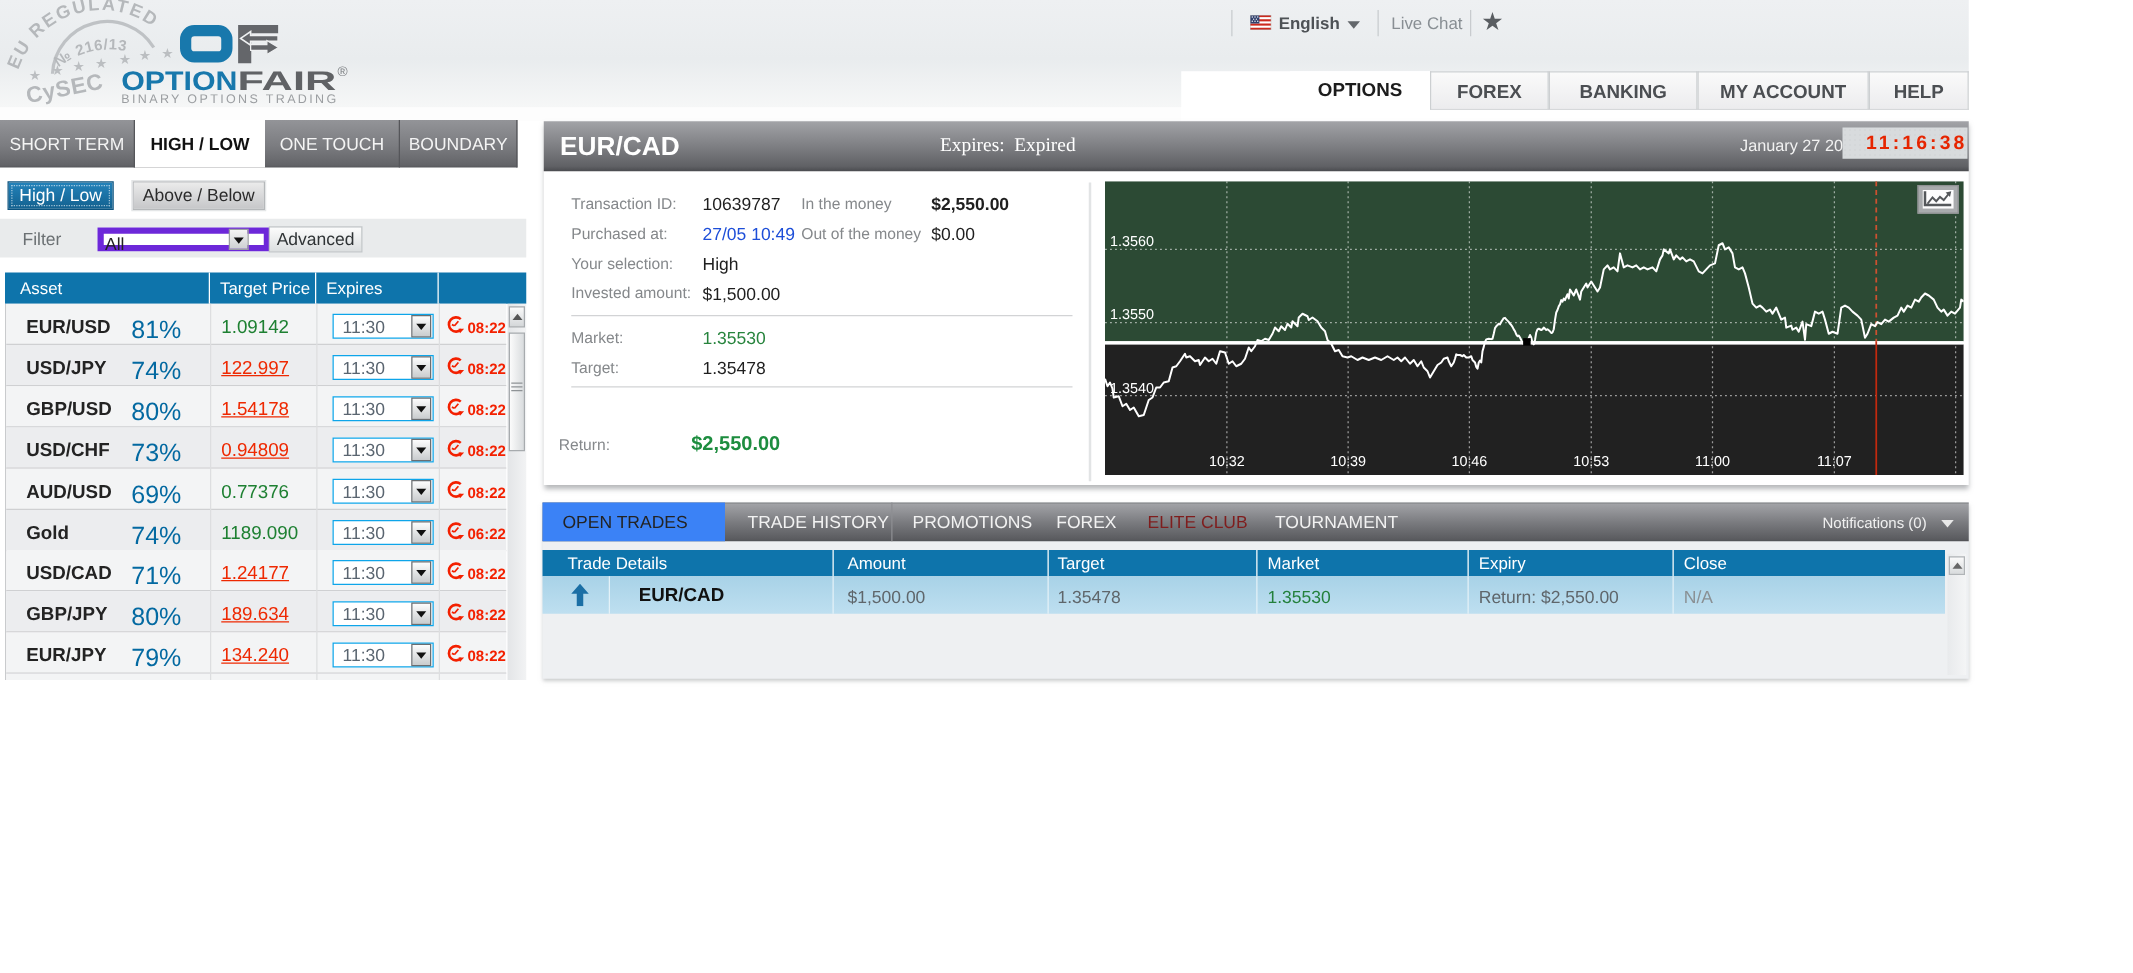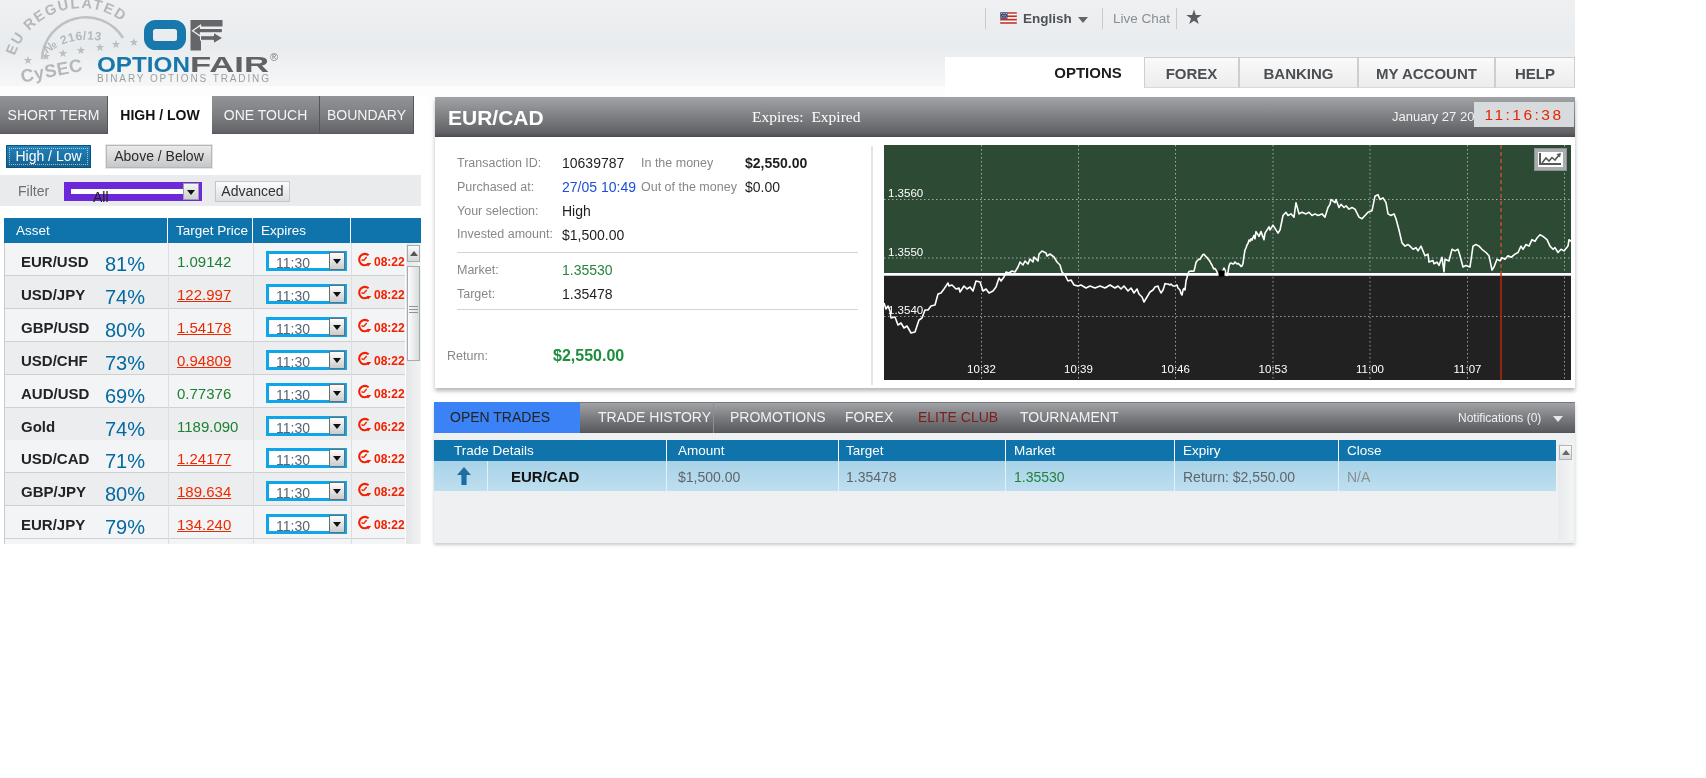--- a/index.html
+++ b/index.html
@@ -24,36 +24,36 @@
   color:#f4f4f4; border-right:1px solid #55565a; }
 .ltab.active { background:#fff; color:#111; font-weight:bold; border-right:none; }
 #btnHL { left:6px; top:145px; width:85px; height:23px;
   background:linear-gradient(#2382ba,#13618f); border:1px solid #0b537f;
   color:#fff; font-size:14px; text-align:center; line-height:21px; }
 #btnHL i { position:absolute; left:2px; top:2px; right:2px; bottom:2px; border:1px dotted rgba(255,255,255,.6); }
 #btnAB { left:106px; top:145px; width:106px; height:23px;
   background:linear-gradient(#ebebeb,#c6c7c9); border:1px solid #b5b8ba; outline:1px solid #e4e6e7;
   color:#2b2b2b; font-size:14px; text-align:center; line-height:21px; }
 #filterbar { left:0px; top:175px; width:421px; height:31px; background:#e9ebec; }
-#selAll { left:64px; top:182px; width:138px; height:19px; background:#fff; border:7px solid #6d28d9; font-size:14px; color:#222; line-height:17px; padding-left:22px; }
+#selAll { left:78px; top:182px; width:138px; height:19px; background:#fff; border:5px solid #6d28d9; font-size:14px; color:#222; line-height:17px; padding-left:1px; }
 #selAllBtn { left:183px; top:183px; width:16px; height:17px; background:linear-gradient(#f4f4f4,#cdd0d2); border:1px solid #9a9ea1; }
 #btnAdv { left:215px; top:181px; width:75px; height:21px; background:linear-gradient(#fcfcfc,#dcdfe0); border:1px solid #c3c7c9; font-size:14px; color:#2f3335; text-align:center; line-height:19px; }
 #athead { left:4px; top:218px; width:417px; height:25px; background:#0e74ab; color:#fff; font-size:13.5px; }
 #athead span { position:absolute; top:5px; }
 #athead i { position:absolute; top:0; width:1px; height:25px; background:#fff; }
 #atbody { left:4px; top:243px; width:400px; height:301px; border-left:1px solid #c9cbcd; }
 .arow { position:absolute; left:0; width:400px; height:33px; border-bottom:1px solid #cfd0d2; }
 .arow.odd { background:#f3f4f5; }
 .arow.even { background:#ecedef; }
 .aname { position:absolute; left:16px; top:10px; font-size:15px; font-weight:bold; color:#232323; }
 .apct { position:absolute; left:100px; top:10px; width:60px; text-align:left; font-size:20px; color:#0369a1; }
 .aprice { position:absolute; left:172px; top:10px; font-size:15px; }
 .green { color:#1e8032; }
 .red { color:#ee2902;text-decoration:underline; }
-.asel { position:absolute; left:261px; top:8px; width:81px; height:20px; background:#fff; border:3px solid #0ea5e9; font-size:14px; color:#5a6570; line-height:18px; padding-left:7px; }
+.asel { position:absolute; left:261px; top:8px; width:81px; height:20px; background:#fff; border:1px solid #0ea5e9; font-size:14px; color:#5a6570; line-height:18px; padding-left:7px; }
 .aselbtn { position:absolute; left:324px; top:9px; width:16px; height:18px; background:linear-gradient(#fdfdfd,#c9ccce); border:1px solid #6a6e71; }
 .caret { position:absolute; left:3px; top:6px; width:0; height:0; border-left:4px solid transparent; border-right:4px solid transparent; border-top:5px solid #111; }
 .atime { position:absolute; left:369px; top:12px; font-size:12px; font-weight:bold; color:#f32000; }
 .aclock { position:absolute; left:351px; top:9px; }
 .vline { position:absolute; top:0; width:1px; height:301px; background:#dddee0; }
 </style>
 </head>
 <body>
 <div class="abs" id="hdr"></div>
 <div class="abs" id="hdrwhite"></div>
@@ -312,21 +312,21 @@
 <div class="abs" style="left:410px;top:251px;width:0;height:0;border-left:4px solid transparent;border-right:4px solid transparent;border-bottom:5px solid #555"></div>
 <div class="abs" style="left:407px;top:266px;width:13px;height:95px;background:linear-gradient(90deg,#fbfbfb,#d9dcde);border:1px solid #a7abae"></div>
 <div class="abs" style="left:409px;top:306px;width:9px;height:1px;background:#8f9396;box-shadow:0 3px 0 #8f9396,0 6px 0 #8f9396"></div>
 
 <div class="abs" style="left:435px;top:97px;width:1140px;height:291px;background:#fff;box-shadow:0 3px 4px rgba(120,124,128,.55)"></div>
 <div class="abs" style="left:435px;top:97px;width:1140px;height:40px;background:linear-gradient(#a2a3a7 0%,#7a7b7f 55%,#606165 90%,#4a4b4f 100%)"></div>
 <div class="abs" style="left:448px;top:106px;font-size:21px;font-weight:bold;color:#fff">EUR/CAD</div>
 <div class="abs" style="left:752px;top:108px;font-size:15.5px;color:#fff;font-family:'Liberation Serif',serif">Expires:&nbsp;&nbsp;Expired</div>
 <div class="abs" style="left:1392px;top:109px;font-size:13px;color:#f2f2f2">January 27 2015</div>
 <div class="abs" style="left:1474px;top:102px;width:100px;height:25px;background:#d8dbdd;background-image:radial-gradient(#c6c9cb 12%,transparent 13%);background-size:4px 4px"></div>
-<div class="abs" style="left:1474px;top:102px;width:100px;height:25px;font-size:15.5px;font-weight:normal;color:#e62500;text-align:center;line-height:25px;letter-spacing:2.5px">11:16:38</div>
+<div class="abs" style="left:1474px;top:102px;width:100px;height:25px;font-size:15.5px;font-weight:bold;color:#e62500;text-align:right;line-height:25px;letter-spacing:2.5px">11:16:38</div>
 
 <div class="abs" style="left:457px;top:156px;font-size:12.5px;color:#85888b">Transaction ID:</div>
 <div class="abs" style="left:562px;top:155px;font-size:14px;color:#1f1f1f">10639787</div>
 <div class="abs" style="left:641px;top:156px;font-size:12.5px;color:#85888b">In the money</div>
 <div class="abs" style="left:745px;top:155px;font-size:14px;font-weight:bold;color:#1f1f1f">$2,550.00</div>
 <div class="abs" style="left:457px;top:180px;font-size:12.5px;color:#85888b">Purchased at:</div>
 <div class="abs" style="left:562px;top:179px;font-size:14px;color:#1d4ed8">27/05 10:49</div>
 <div class="abs" style="left:641px;top:180px;font-size:12.5px;color:#85888b">Out of the money</div>
 <div class="abs" style="left:745px;top:179px;font-size:14px;font-weight:normal;color:#1f1f1f">$0.00</div>
 <div class="abs" style="left:457px;top:204px;font-size:12.5px;color:#85888b">Your selection:</div>

